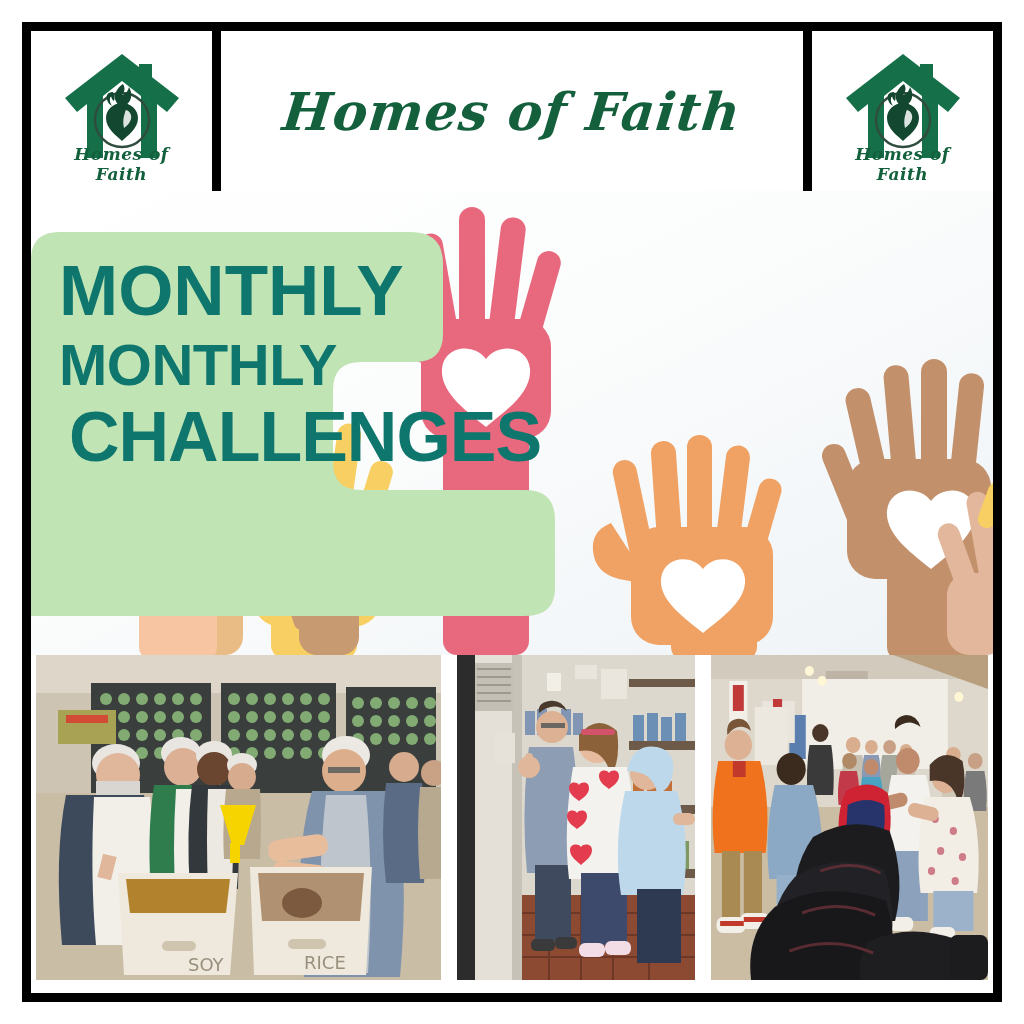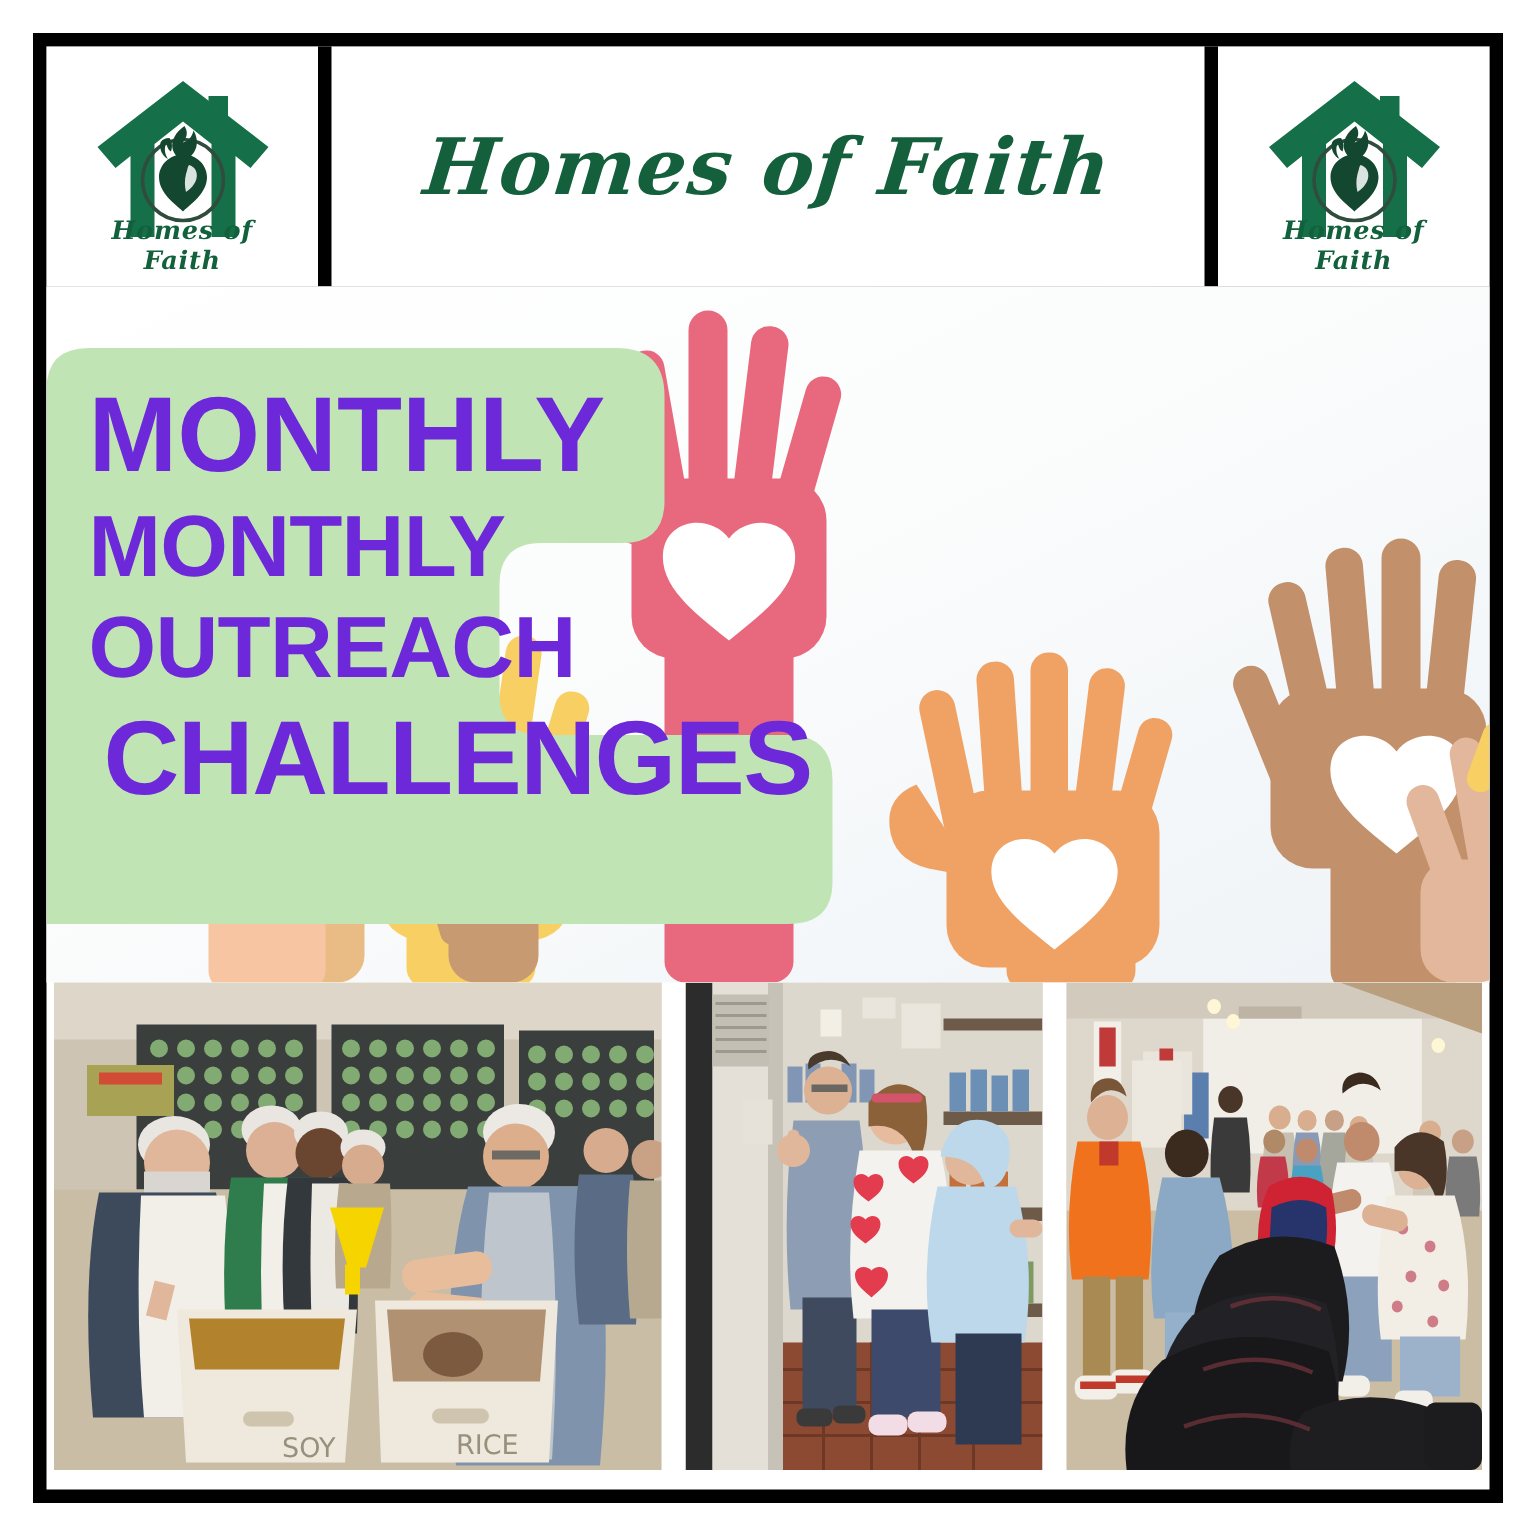--- a/index.html
+++ b/index.html
@@ -75,21 +75,21 @@
     position:absolute;left:31px;top:232px;
     width:540px;height:384px;
     z-index:4;
     pointer-events:none;
   }
   .headline .shape{position:absolute;left:0;top:0;width:100%;height:100%;}
   .headline .lines{
     position:absolute;left:0;top:0;width:100%;height:100%;
     padding:26px 0 0 28px;
     box-sizing:border-box;
-    color:#6d28d9;
+    color:#0f766e;
   }
   .hl{
     font-weight:700;
     line-height:.94;
     letter-spacing:-.5px;
     margin:0;
     display:block;
     white-space:nowrap;
   }
   .hl-1{font-size:71px;letter-spacing:0px;}
@@ -271,21 +271,20 @@
         L494 258
         Q524 258 524 288
         L524 356
         Q524 384 494 384
         L0 384
         Z" fill="#c1e4b5"></path>
     </svg>
     <div class="lines">
       <span class="hl hl-1">MONTHLY</span>
       <span class="hl hl-2">MONTHLY</span>
-      <span class="hl hl-3">OUTREACH</span>
       <span class="hl hl-4">CHALLENGES</span>
     </div>
   </div>
 
   <div class="photos">
 
     <div class="photo p1">
       <svg viewBox="0 0 405 325" xmlns="http://www.w3.org/2000/svg" preserveAspectRatio="none">
         <rect width="405" height="325" fill="#cdc4b4"></rect>
 

